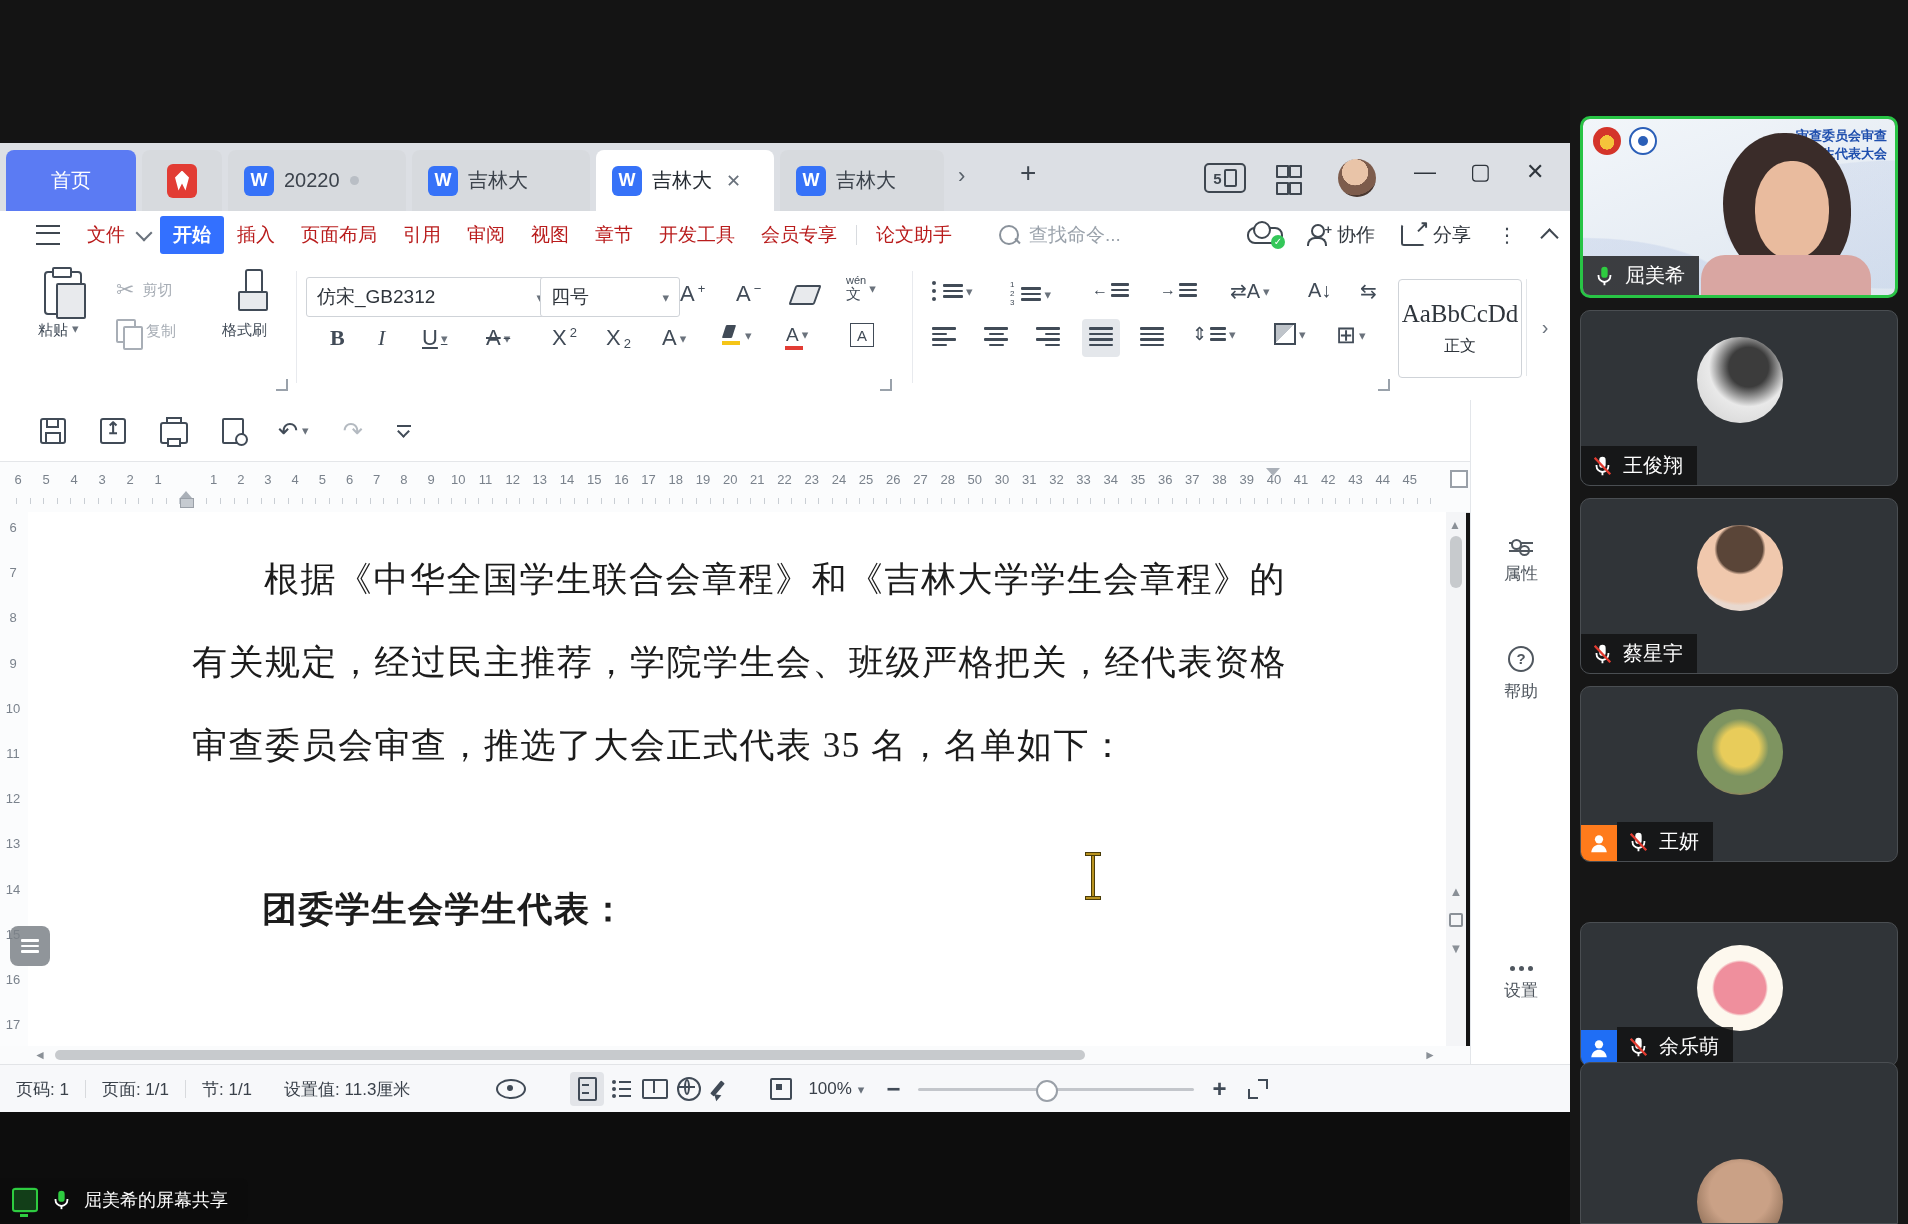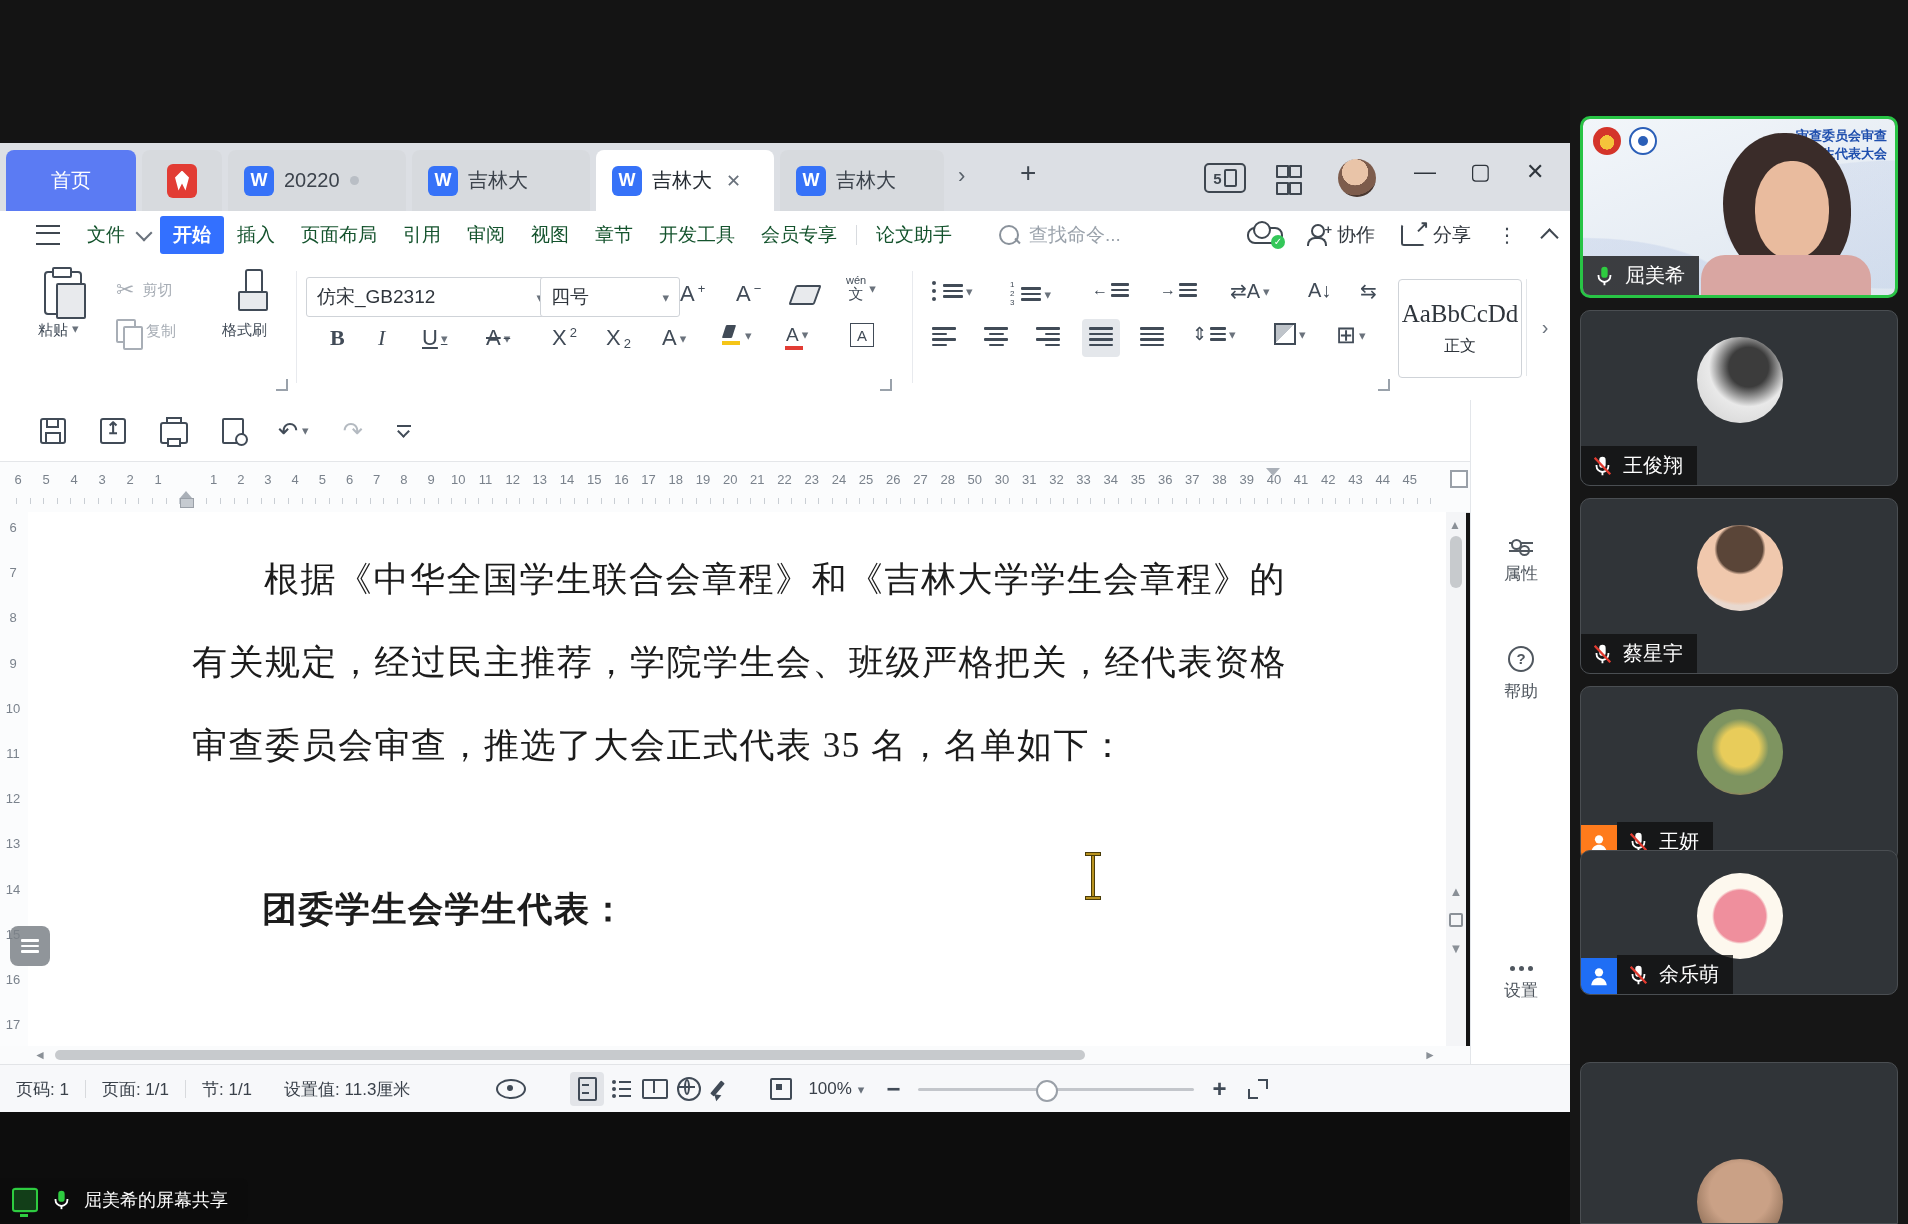--- a/index.html
+++ b/index.html
@@ -36,21 +36,21 @@
   .box5 i{display:block;width:9px;height:14px;border:2px solid #3f4750;border-radius:2px;}
   .grid4{display:grid;grid-template-columns:9px 9px;grid-gap:4px;}
   .grid4 i{width:9px;height:9px;border:2px solid #3f4750;border-radius:1px;}
   .tavatar{width:38px;height:38px;border-radius:50%;background:radial-gradient(circle at 45% 35%,#e9c4a8 0 40%,#7d5c4c 41% 70%,#4a3830 71%);}
   .winbtn{font-size:22px;color:#2f353c;}
 
   
   .menubar{left:0;top:211px;width:1570px;height:48px;background:#fff;display:flex;align-items:center;}
   .hamb{width:24px;height:16px;border-top:2px solid #3f4750;border-bottom:2px solid #3f4750;position:relative;margin:0 14px 0 36px;}
   .hamb:before{content:"";position:absolute;left:0;top:5px;width:100%;height:2px;background:#3f4750;}
-  .menu-item{font-size:19px;color:#14532d;padding:6px 13px;border-radius:3px;}
+  .menu-item{font-size:19px;color:#b91c1c;padding:6px 13px;border-radius:3px;}
   .menu-item.sel{background:#3370ff;color:#fff;font-weight:bold;}
   .mini-chev{width:10px;height:10px;border-right:2px solid #6a727c;border-bottom:2px solid #6a727c;transform:rotate(45deg);margin:0 10px 4px 0;}
   .mdiv{width:1px;height:20px;background:#d8dbdf;margin:0 6px;}
   .search{display:flex;align-items:center;gap:10px;margin-left:34px;color:#9aa2ab;font-size:19px;}
   .mag{position:relative;width:16px;height:16px;border:2px solid #8a929b;border-radius:50%;}
   .mag:after{content:"";position:absolute;left:13px;top:13px;width:7px;height:2px;background:#8a929b;transform:rotate(45deg);}
   .mright{position:absolute;right:14px;top:0;height:48px;display:flex;align-items:center;gap:26px;}
   .cloudok{position:relative;width:34px;height:22px;}
   .cloudok:before{content:"";position:absolute;left:0;bottom:2px;width:32px;height:13px;border:2px solid #3f4750;border-radius:8px;background:#fff;}
   .cloudok:after{content:"";position:absolute;left:6px;top:-3px;width:14px;height:14px;border:2px solid #3f4750;border-radius:50%;background:#fff;}
@@ -78,21 +78,21 @@
   .gray-lab{color:#a8aeb6;font-size:15px;}
   .brush{position:absolute;left:238px;top:10px;width:30px;height:42px;}
   .brush:before{content:"";position:absolute;left:7px;top:0;width:14px;height:22px;border:2.5px solid #414b57;border-bottom:none;border-radius:3px 3px 0 0;}
   .brush:after{content:"";position:absolute;left:0;top:22px;width:26px;height:16px;background:#e8eaed;border:2.5px solid #414b57;border-radius:2px;}
   .combo{position:absolute;height:38px;border:1px solid #cfd3d8;border-radius:3px;display:flex;align-items:center;
          justify-content:space-between;padding:0 10px;font-size:19px;color:#2f353c;background:#fff;}
   .caret{font-size:13px;color:#6a727c;}
   .rb{position:absolute;display:flex;align-items:center;gap:3px;font-size:22px;color:#414b57;}
   .rb .sup{font-size:13px;margin-top:-12px;}
   .eraser{width:22px;height:16px;background:#e8eaed;border:2px solid #414b57;transform:skewX(-20deg);border-radius:2px;}
-  .wen{display:flex;flex-direction:column;align-items:center;line-height:1;}
+  .wen{display:flex;flex-direction:column;align-items:flex-start;line-height:1;}
   .wen b{font-size:11px;font-weight:normal;}
   .wen span{font-size:15px;}
   .bars{display:flex;flex-direction:column;gap:3px;}
   .bars i{display:block;height:2.5px;background:#414b57;border-radius:1px;}
   .dotcol{display:flex;flex-direction:column;gap:4px;margin-right:4px;}
   .dotcol i{width:4px;height:4px;border-radius:50%;background:#414b57;}
   .numcol{display:flex;flex-direction:column;gap:1px;margin-right:4px;font-size:8px;color:#414b57;line-height:1;}
   .arrowg{font-size:16px;color:#414b57;}
   .chip{background:#e4e7eb;border-radius:4px;}
   .ulA{text-decoration:underline;}
@@ -756,21 +756,21 @@
         <svg class="micsvg" viewBox="0 0 24 24">
           <rect x="9" y="2" width="7" height="12" rx="3.5" fill="#fff"></rect>
           <path d="M6 11v1a6.5 6.5 0 0 0 13 0v-1" fill="none" stroke="#fff" stroke-width="2"></path>
           <line x1="12.5" y1="18.5" x2="12.5" y2="22" stroke="#fff" stroke-width="2"></line>
           <line x1="4" y1="3" x2="21" y2="21" stroke="#e23b30" stroke-width="2.6"></line>
         </svg>
         <span>王妍</span>
       </span>
     </div>
 
-    <div class="tile" style="top:850px;height:145px;">
+    <div class="tile" style="top:922px;height:145px;">
       <span class="avatar av5" style="top:22px;"></span>
       <span class="pbadge" style="background:#1f6ef5;">
         <svg viewBox="0 0 24 24">
             <circle cx="12" cy="8" r="4.5" fill="#fff"></circle>
             <path d="M3.5 22c1-5.5 4.5-8 8.5-8s7.5 2.5 8.5 8z" fill="#fff"></path>
           </svg>
       </span>
       <span class="namebar nb-offset">
         <svg class="micsvg" viewBox="0 0 24 24">
           <rect x="9" y="2" width="7" height="12" rx="3.5" fill="#fff"></rect>

